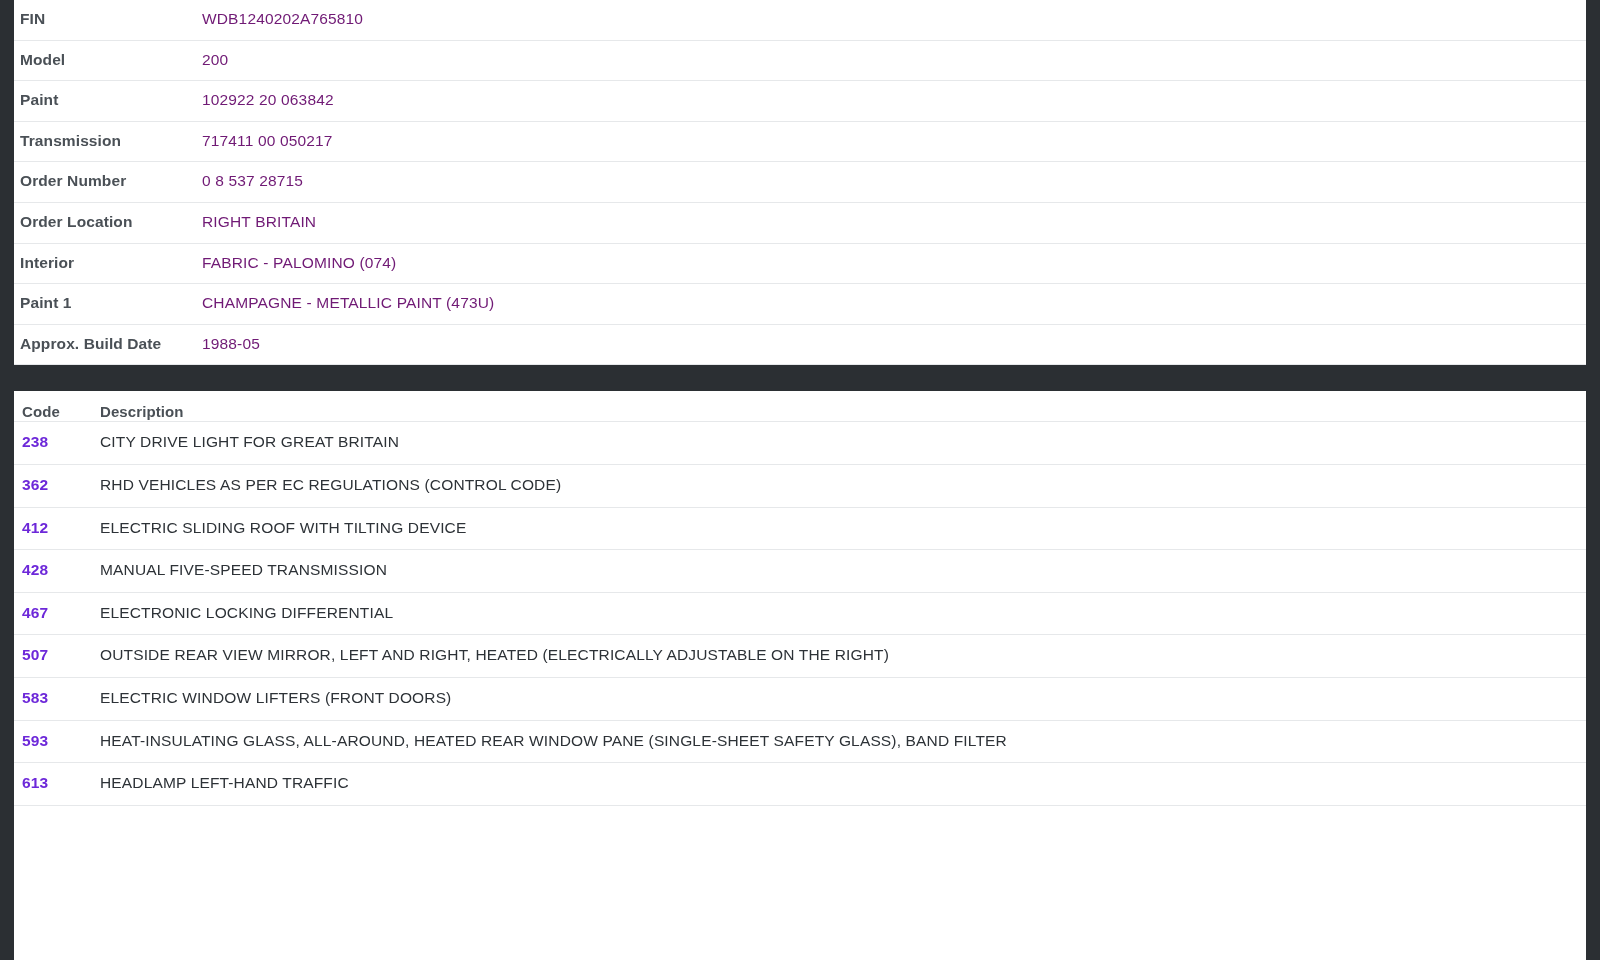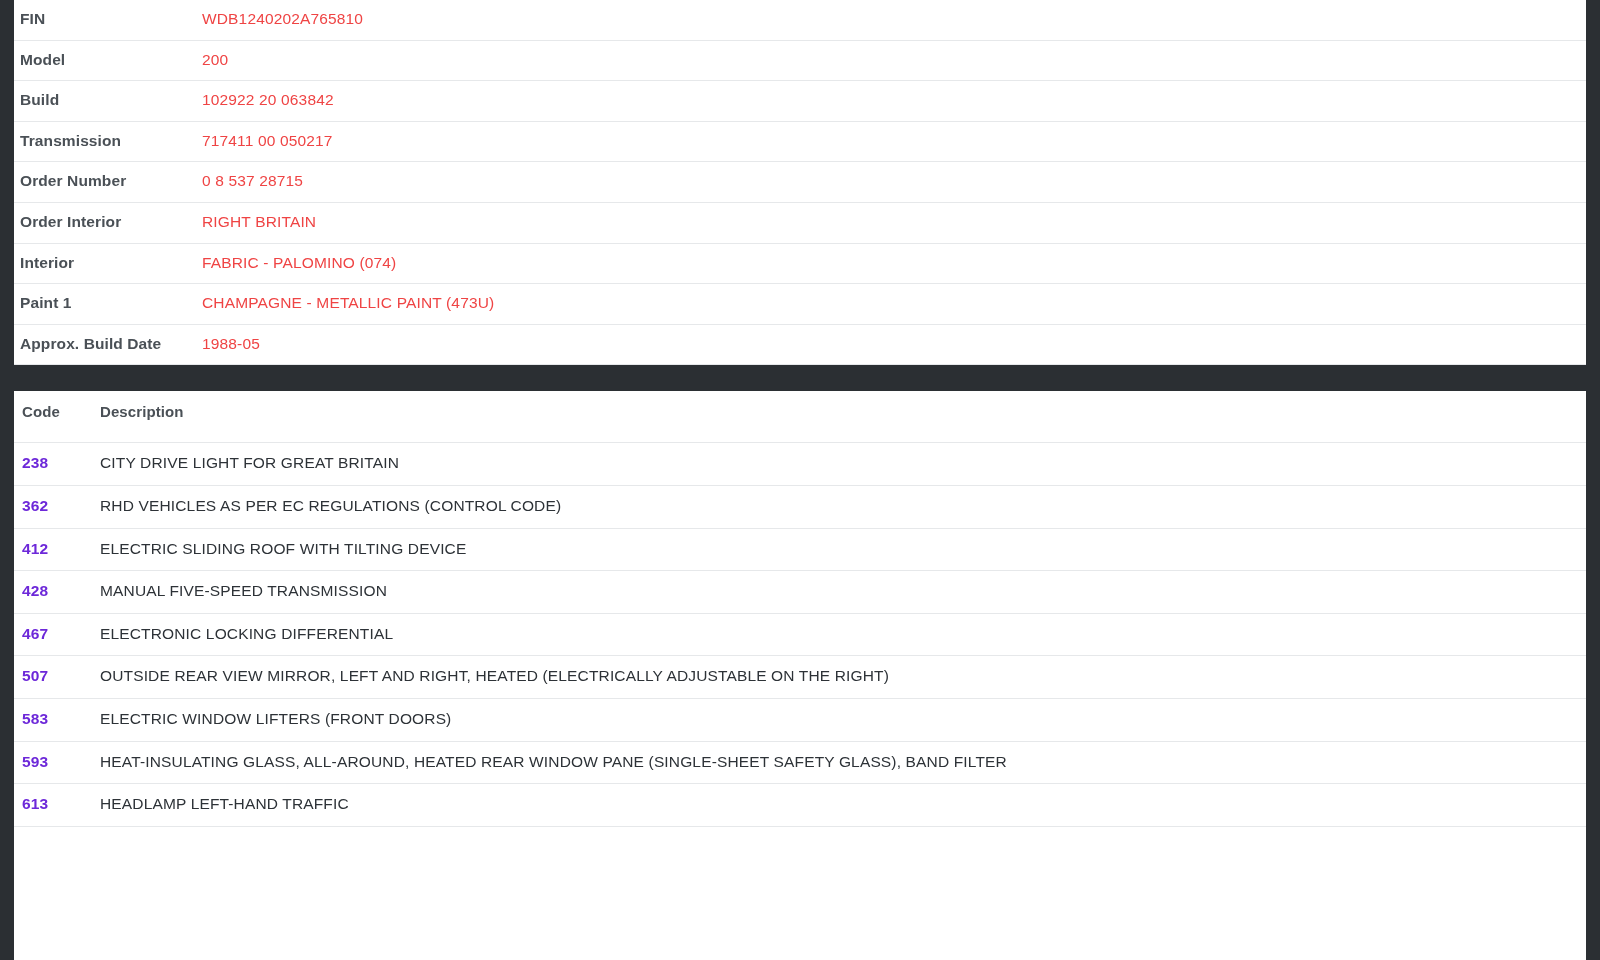--- a/index.html
+++ b/index.html
@@ -55,21 +55,21 @@
     line-height: 1.2;
   }
   table.spec td.label {
     width: 188px;
     padding-left: 6px;
     font-weight: bold;
     color: #4a5056;
     letter-spacing: 0.1px;
   }
   table.spec td.value {
-    color: #ef4444;
+    color: #701a75;
     letter-spacing: 0.15px;
   }
 
   
   .band {
     height: 26px;
     background: #2b2f33;
     width: 1572px;
     margin: 0;
   }
@@ -79,21 +79,21 @@
     border-bottom: 1px solid #e6e8ea;
   }
   table.codes tr.head {
     border-bottom: 1px solid #e6e8ea;
   }
   table.codes th {
     text-align: left;
     font-size: 15px;
     font-weight: bold;
     color: #4a5056;
-    padding: 12px 0 22px 0;
+    padding: 12px 0 1px 0;
     letter-spacing: 0.1px;
   }
   table.codes th.c-code, table.codes td.c-code {
     width: 82px;
     padding-left: 8px;
   }
   table.codes th.c-desc, table.codes td.c-desc {
     padding-left: 4px;
   }
   table.codes td {
@@ -123,33 +123,33 @@
       <tbody>
         <tr>
           <td class="label">FIN</td>
           <td class="value">WDB1240202A765810</td>
         </tr>
         <tr>
           <td class="label">Model</td>
           <td class="value">200</td>
         </tr>
         <tr>
-          <td class="label">Build</td>
+          <td class="label">Paint</td>
           <td class="value">102922 20 063842</td>
         </tr>
         <tr>
           <td class="label">Transmission</td>
           <td class="value">717411 00 050217</td>
         </tr>
         <tr>
           <td class="label">Order Number</td>
           <td class="value">0 8 537 28715</td>
         </tr>
         <tr>
-          <td class="label">Order Interior</td>
+          <td class="label">Order Location</td>
           <td class="value">RIGHT BRITAIN</td>
         </tr>
         <tr>
           <td class="label">Interior</td>
           <td class="value">FABRIC - PALOMINO (074)</td>
         </tr>
         <tr>
           <td class="label">Paint 1</td>
           <td class="value">CHAMPAGNE - METALLIC PAINT (473U)</td>
         </tr>

